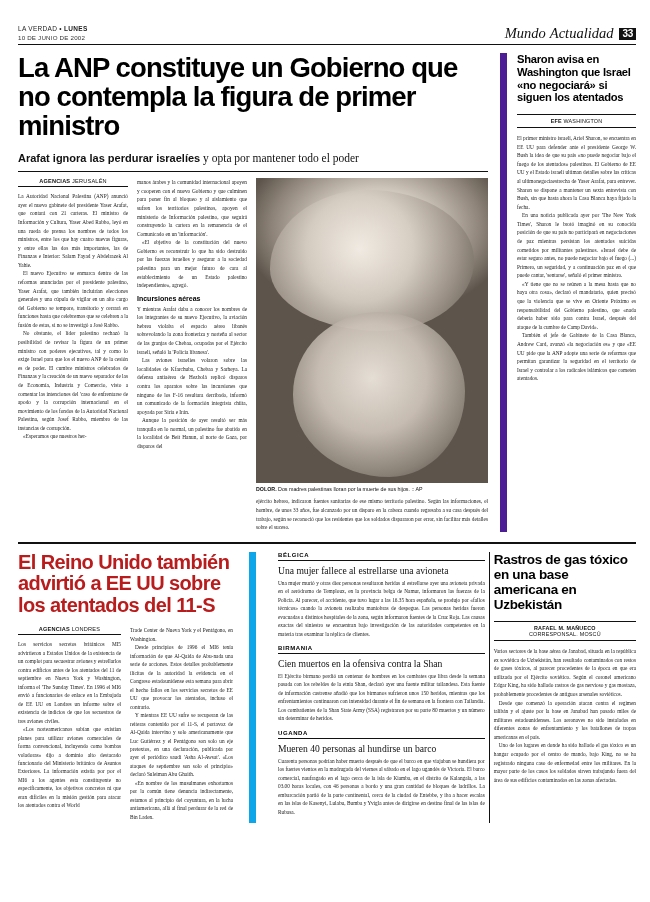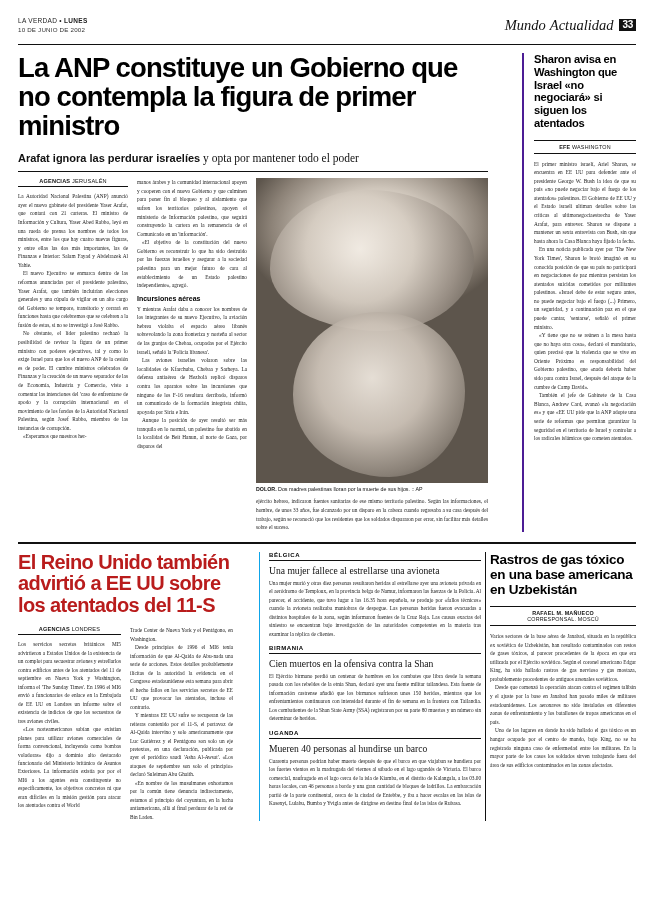--- a/index.html
+++ b/index.html
@@ -6,37 +6,37 @@
   body{
     width:650px;height:902px;
     background:#ffffff;
     font-family:"Liberation Serif",serif;
     color:#111;
     overflow:hidden;
   }
   .page{position:relative;width:650px;height:902px;box-sizing:border-box;padding:8px 14px 6px 18px;}
 
   
-  .masthead{display:flex;justify-content:space-between;align-items:center;height:34px;}
+  .masthead{display:flex;justify-content:space-between;align-items:flex-end;height:34px;}
   .mh-left{line-height:1.25;}
   .mh-line1{font-family:"Liberation Sans",sans-serif;font-size:6.5px;letter-spacing:.3px;color:#222;}
   .mh-line1 b{font-weight:bold;}
   .mh-line2{font-family:"Liberation Sans",sans-serif;font-size:6.2px;letter-spacing:.2px;color:#333;margin-top:1px;}
   .mh-right{display:flex;align-items:center;gap:6px;}
   .mh-sec{font-family:"Liberation Serif",serif;font-style:italic;font-size:14.5px;color:#111;}
   .mh-sec .s2{margin-left:4px;}
   .pagenum{background:#111;color:#fff;font-family:"Liberation Sans",sans-serif;font-weight:bold;font-size:10px;
     padding:1px 3px;line-height:1;letter-spacing:-.3px;}
 
   .rule-top{border-top:1px solid #111;margin:2px 0 0 0;}
 
   
   .maingrid{display:flex;gap:8px;margin-top:8px;}
   .mainleft{width:478px;}
-  .sidebar{width:138px;padding-left:10px;border-left:2px solid #4c1d95;margin-left:26px;}
+  .sidebar{width:138px;padding-left:10px;border-left:7px solid #4c1d95;margin-left:4px;}
 
   
   h1.headline{
     font-family:"Liberation Sans",sans-serif;
     font-weight:bold;font-size:27.5px;line-height:1.06;
     letter-spacing:-.9px;margin:0 0 12px 0;color:#000;
   }
   .subhead{
     font-family:"Liberation Serif",serif;font-size:11.5px;line-height:1.2;
     margin:0 0 5px 0;color:#111;
@@ -104,21 +104,21 @@
   p.side-body{
     font-family:"Liberation Serif",serif;font-size:5.3px;line-height:1.62;
     text-align:justify;margin:0;color:#1a1a1a;
   }
   p.side-body + p.side-body{text-indent:5px;}
 
   
   .hr-heavy{border-top:2px solid #111;margin:10px 0 0 0;}
   .bottom{display:flex;margin-top:8px;}
   .b-left{width:216px;}
-  .b-mid{width:218px;padding-left:9px;border-left:1px solid #0ea5e9;margin-left:26px;}
+  .b-mid{width:218px;padding-left:22px;border-left:7px solid #0ea5e9;margin-left:16px;}
   .b-right{width:150px;padding-left:4px;border-left:1px solid #111;margin-left:4px;}
 
   h2.b-headline{
     font-family:"Liberation Sans",sans-serif;font-weight:bold;font-size:20px;
     line-height:1.08;letter-spacing:-.6px;margin:0 0 10px 0;color:#b91c1c;
   }
   h2.b-headline-sm{
     font-family:"Liberation Sans",sans-serif;font-weight:bold;font-size:13.5px;
     line-height:1.12;letter-spacing:-.3px;margin:0 0 9px 0;color:#000;
   }

